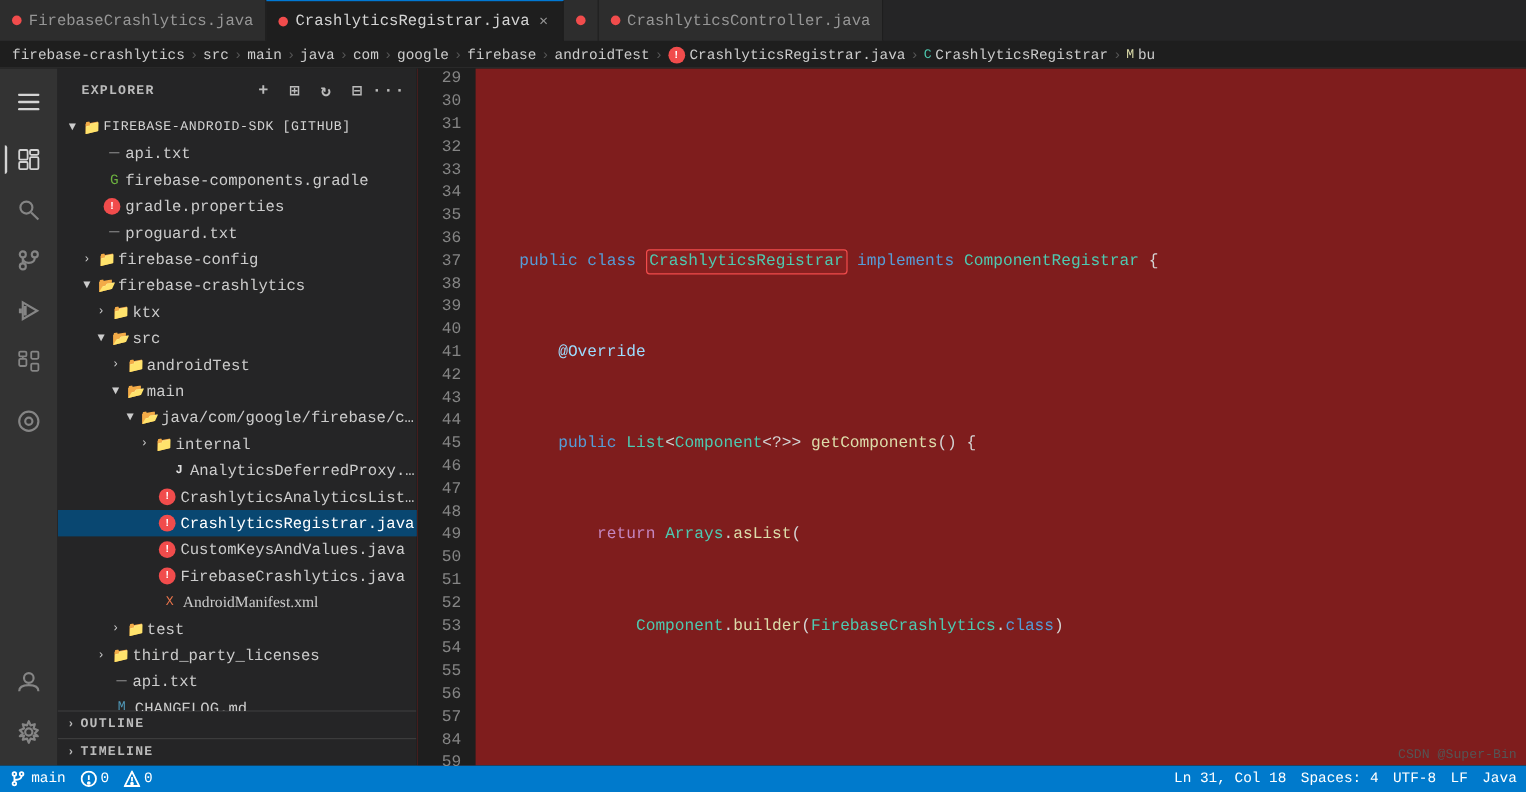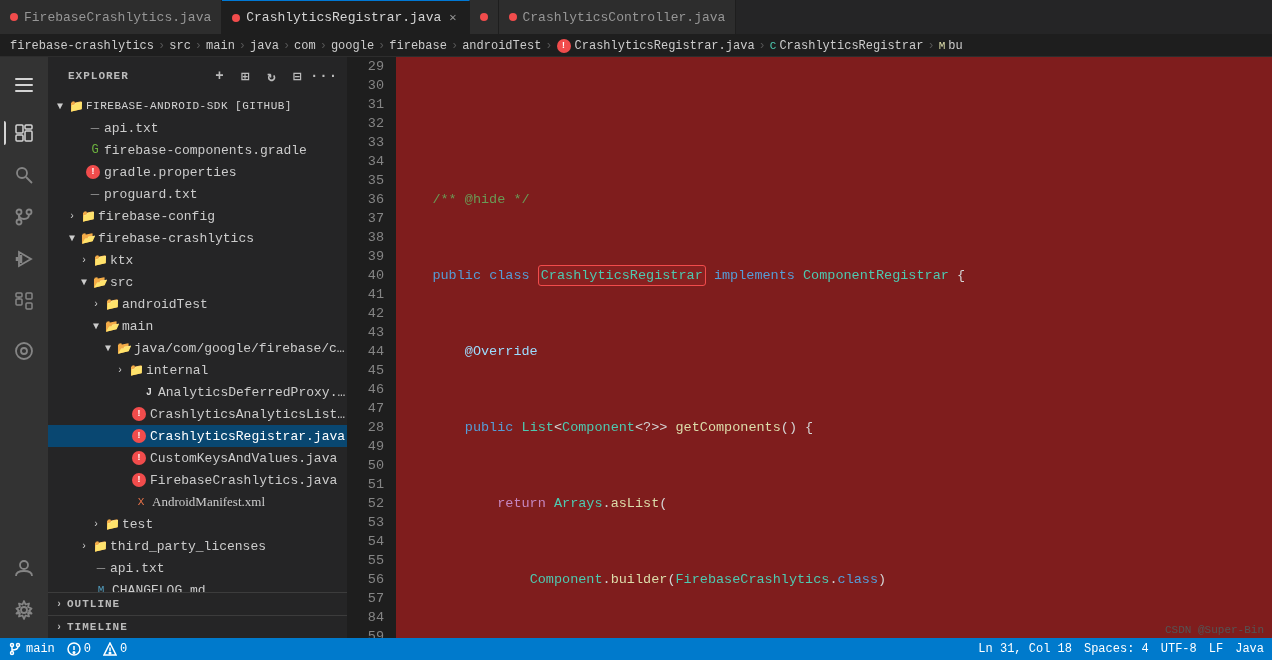--- a/index.html
+++ b/index.html
@@ -606,42 +606,39 @@
           <div>38</div>
           <div>39</div>
           <div>40</div>
           <div>41</div>
           <div>42</div>
           <div>43</div>
           <div>44</div>
           <div>45</div>
           <div>46</div>
           <div>47</div>
-          <div>28</div>
+          <div>48</div>
           <div>49</div>
           <div>50</div>
           <div>51</div>
           <div>52</div>
           <div>53</div>
           <div>54</div>
           <div>55</div>
           <div>56</div>
           <div>57</div>
           <div>84</div>
           <div>59</div>
 
         </div>
 
         <div class="code-content">
           
           <div class="code-line">&nbsp;</div>
           
-          <div class="code-line">
-            <span class="comment">    /** @hide */</span>
-          </div>
           
           <div class="code-line">
             <span class="plain">    </span><span class="kw">public</span><span class="plain"> </span><span class="kw">class</span><span class="plain"> </span><span style="border:1.5px solid #f14c4c;border-radius:3px;padding:0 2px;background:rgba(241,76,76,0.08);" class="type">CrashlyticsRegistrar</span><span class="plain"> </span><span class="kw">implements</span><span class="plain"> </span><span class="type">ComponentRegistrar</span><span class="plain"> {</span>
           </div>
           
           <div class="code-line">
             <span class="plain">        </span><span class="ann">@Override</span>
           </div>
           
           <div class="code-line">

